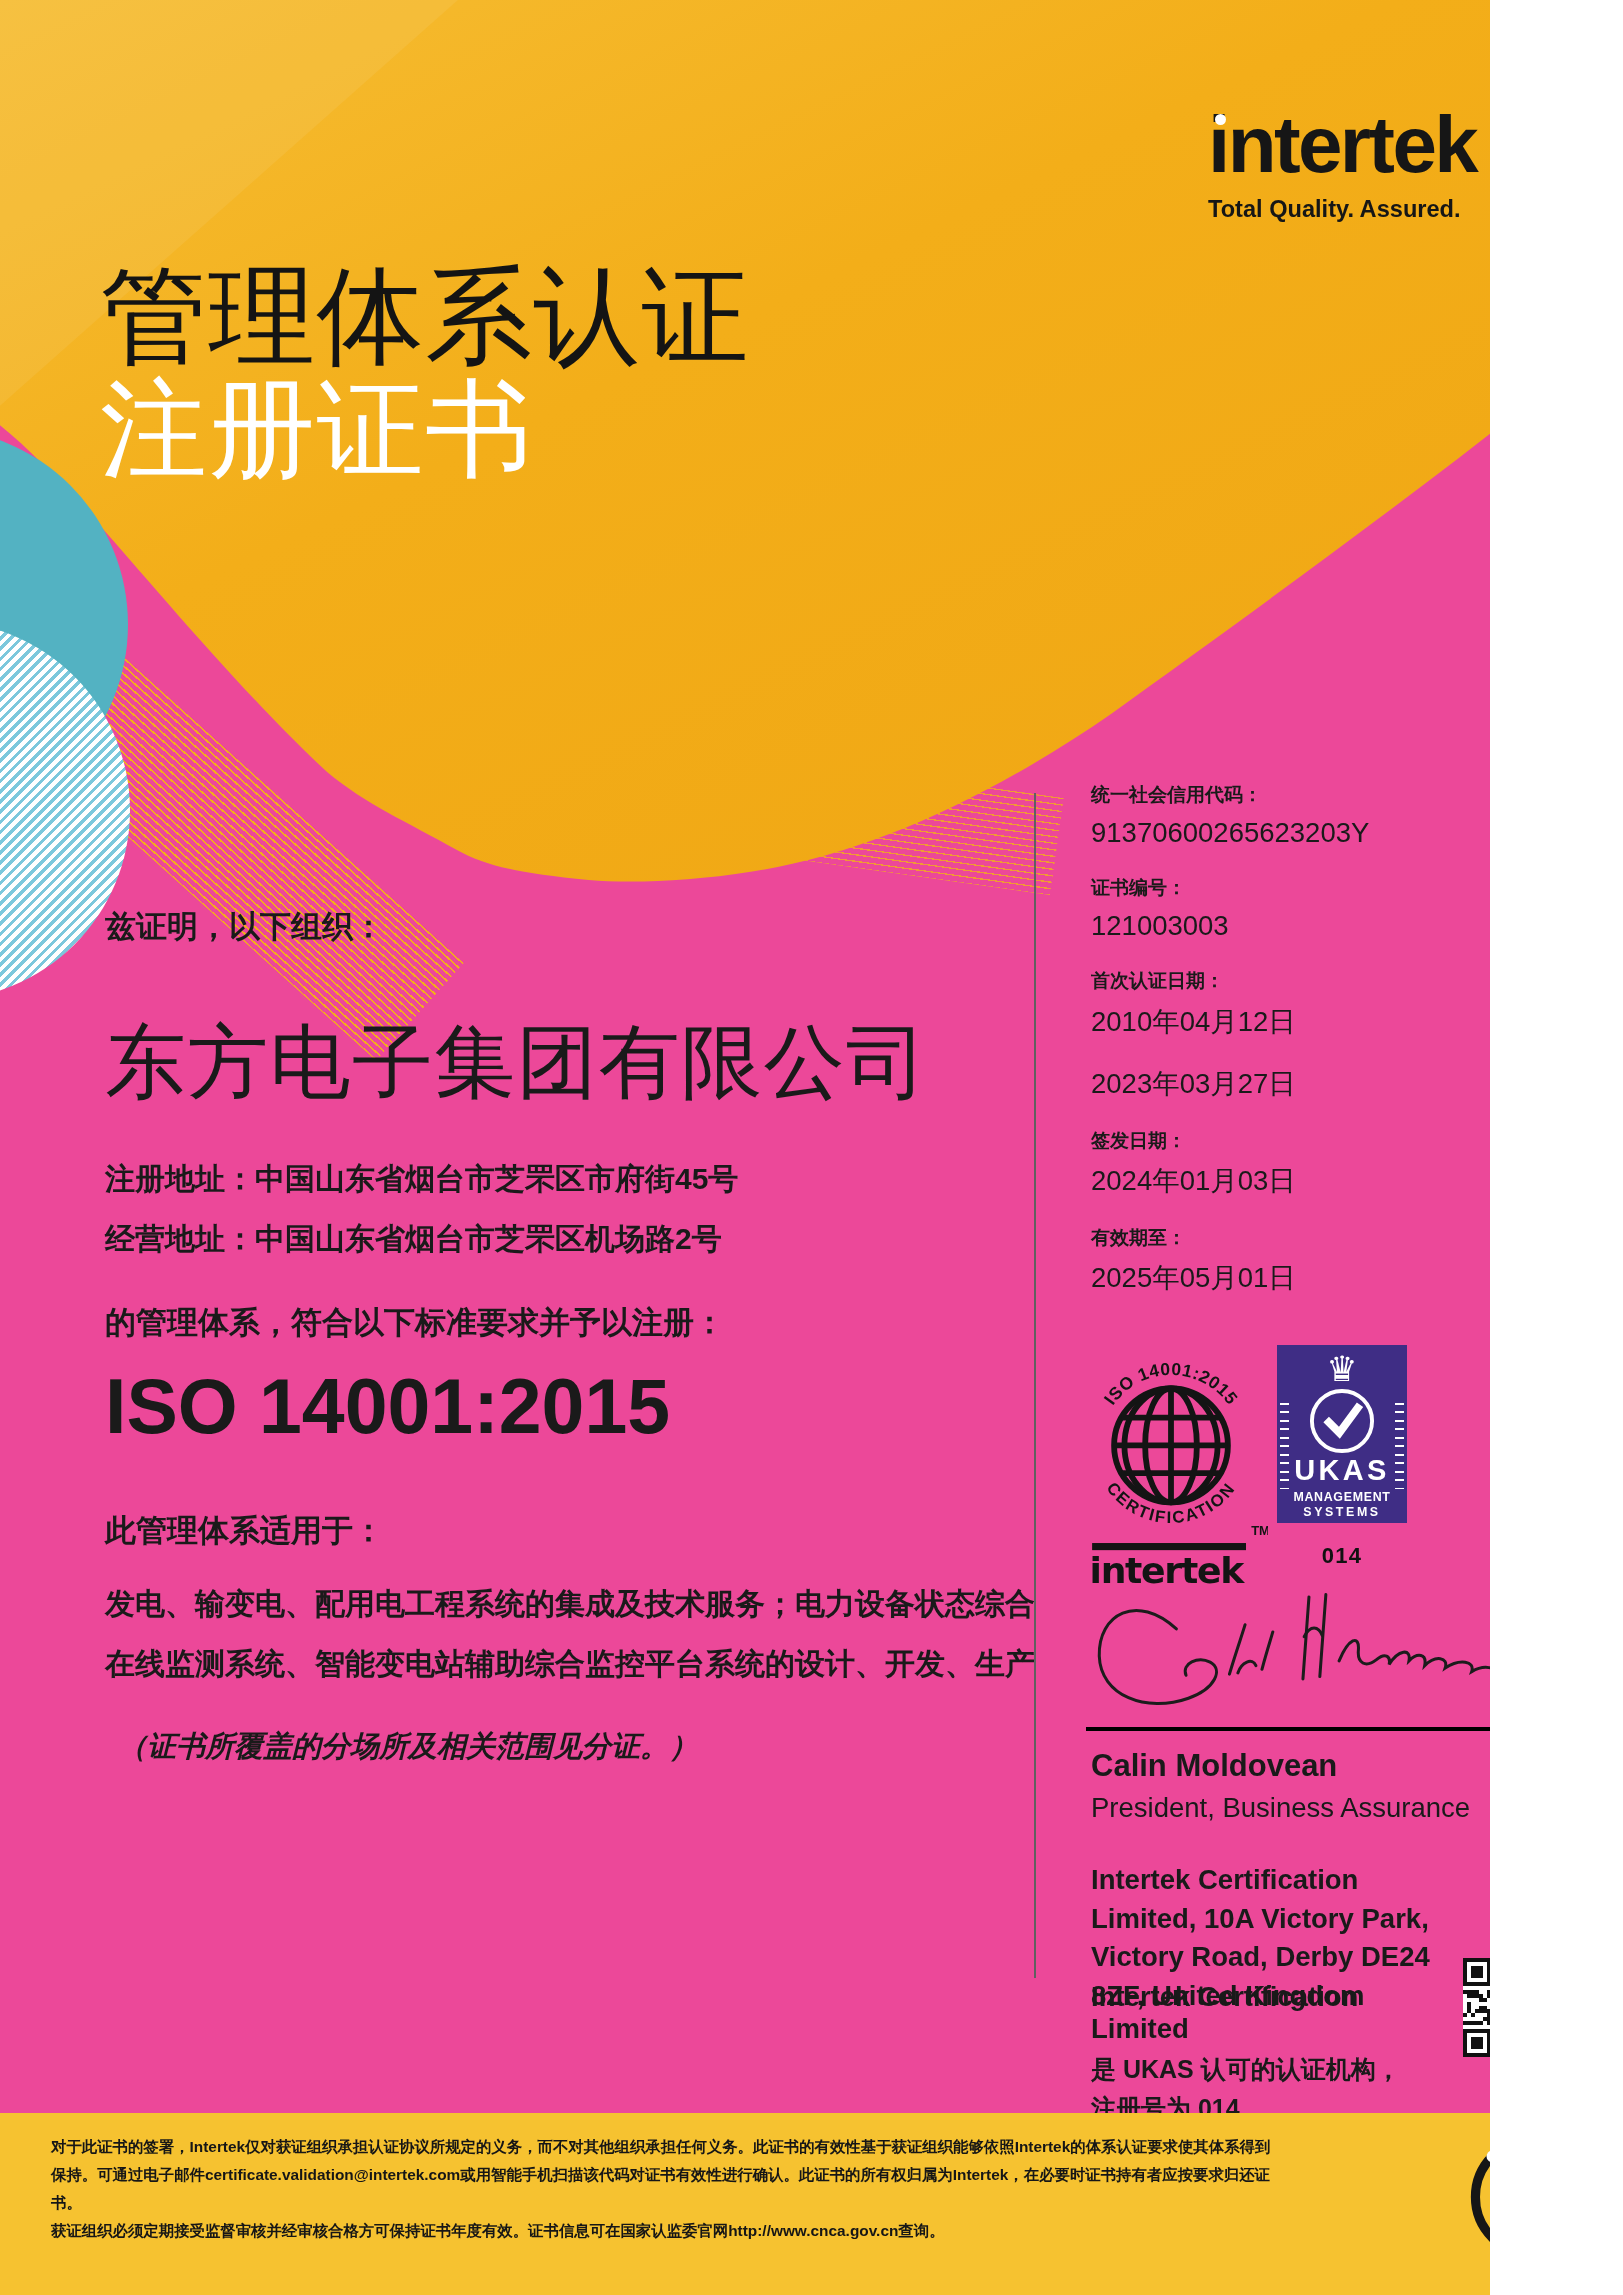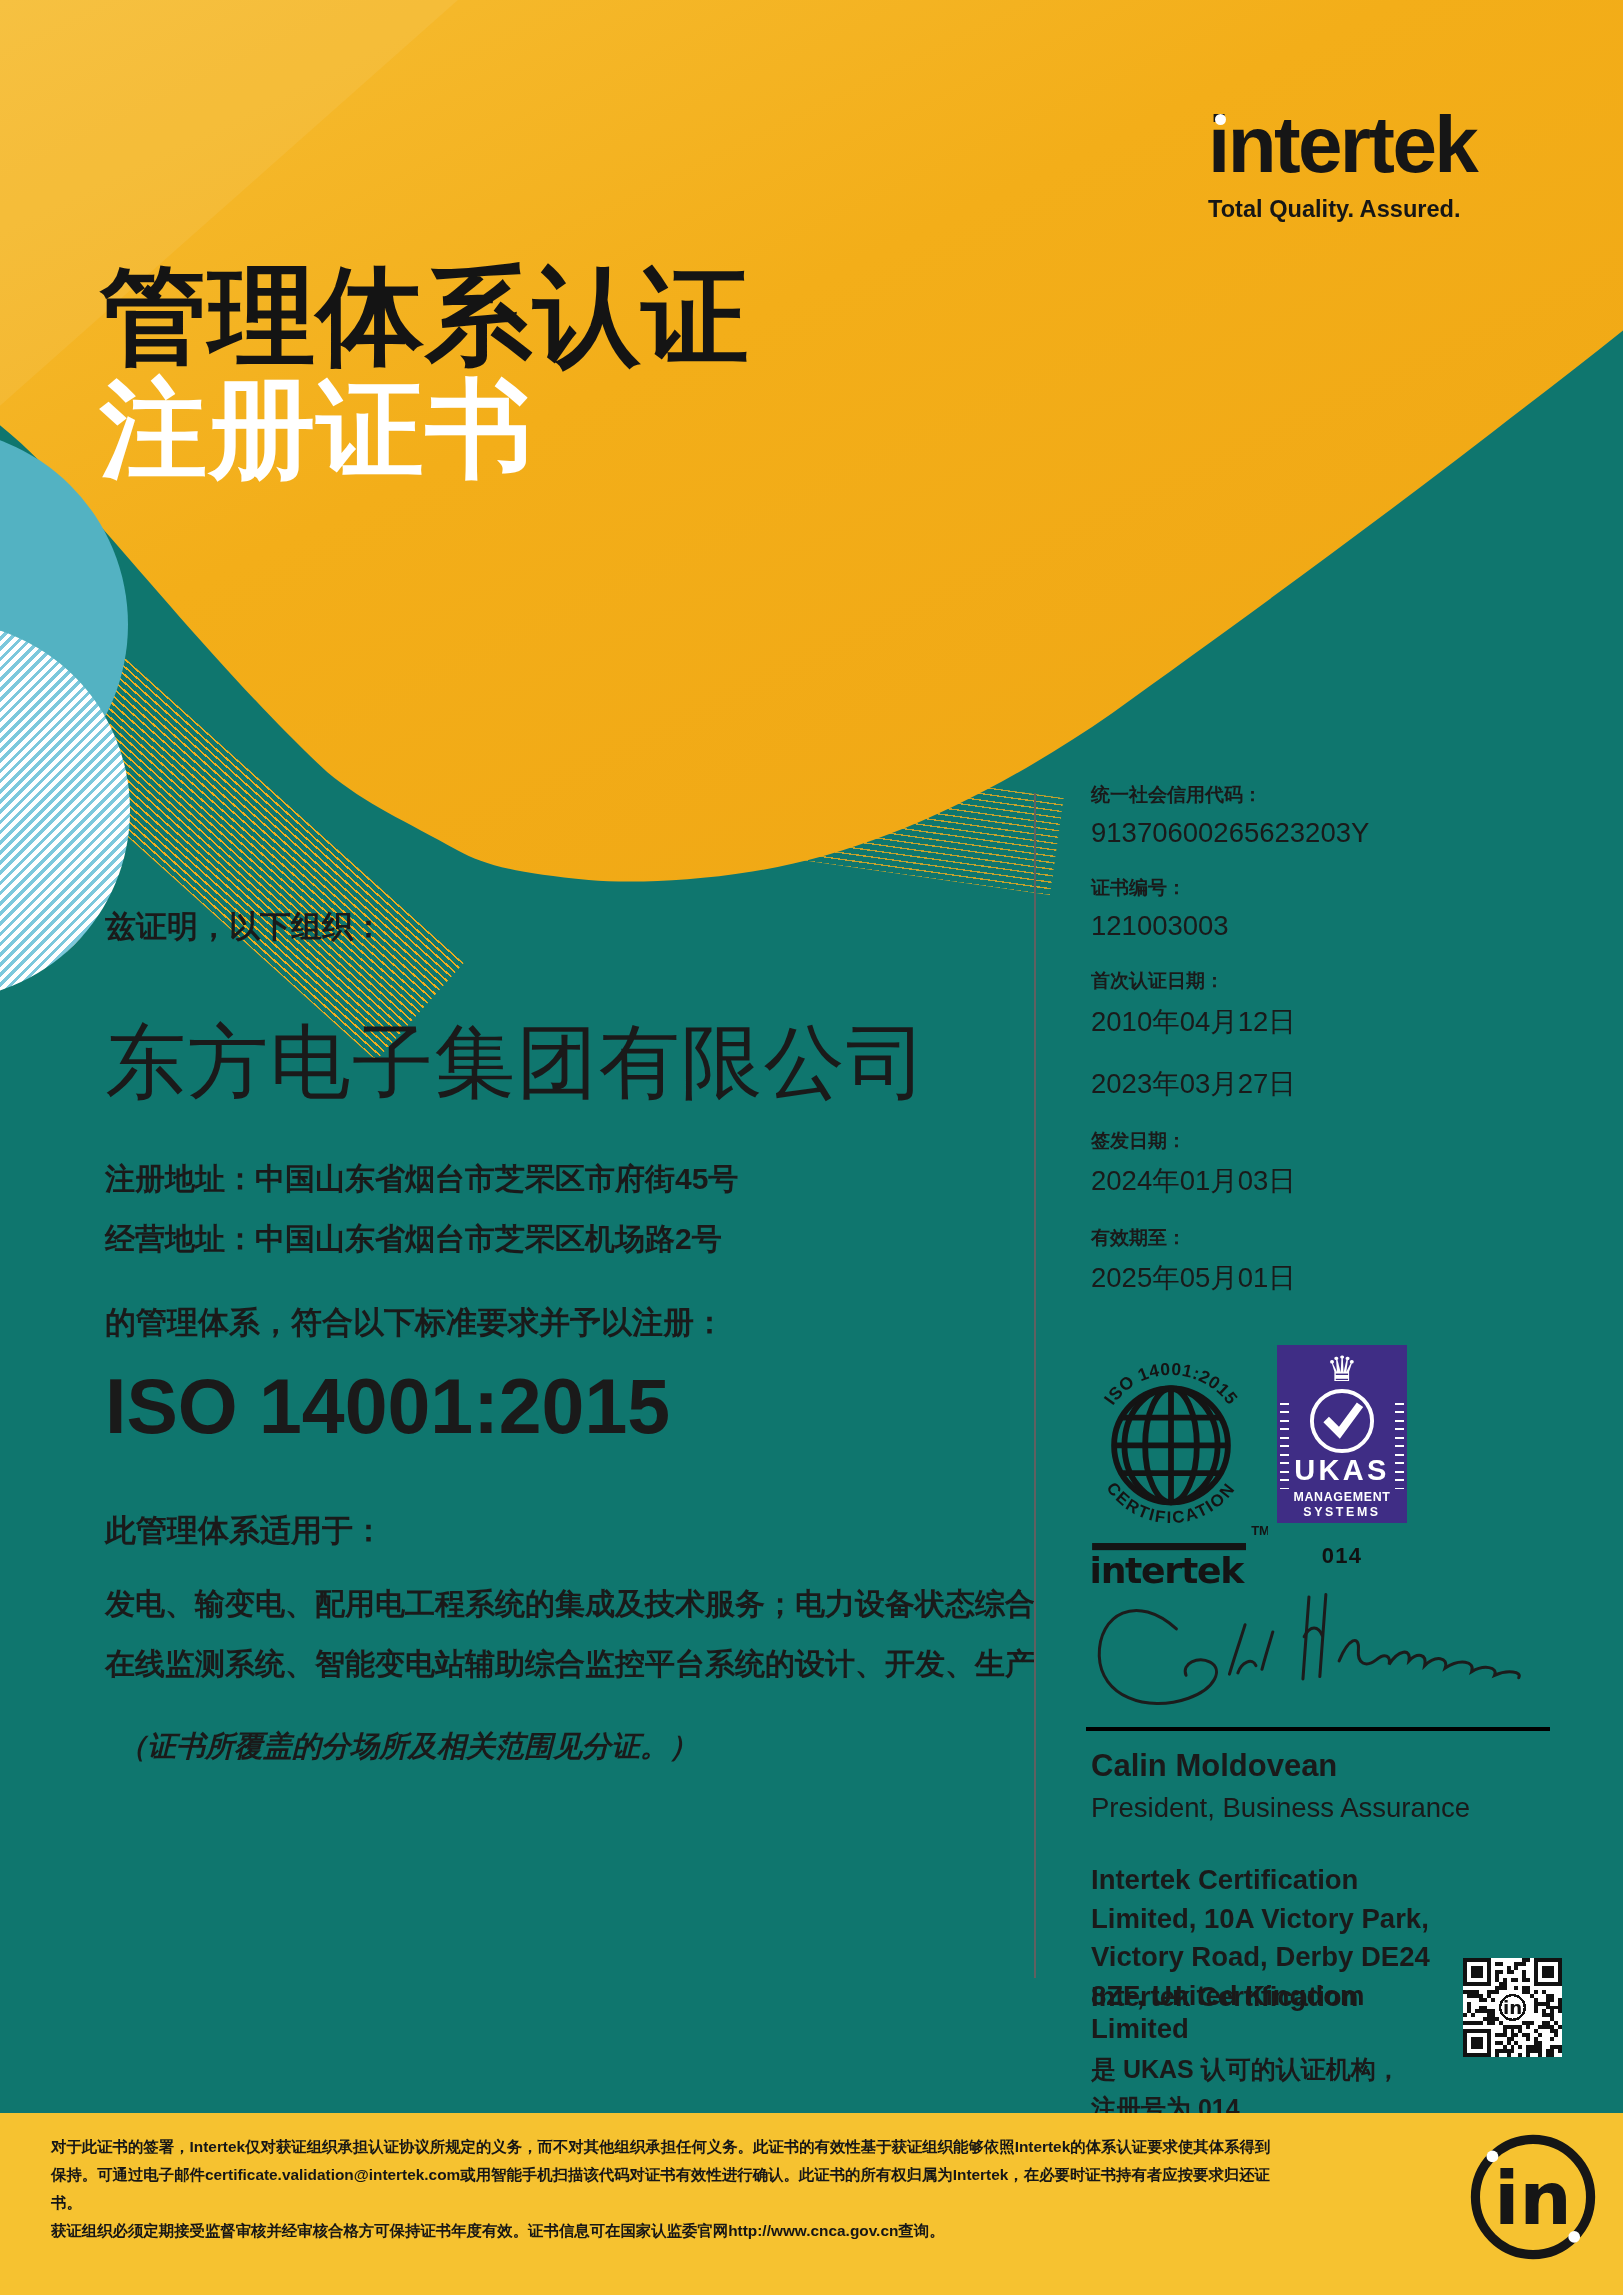--- a/index.html
+++ b/index.html
@@ -1,16 +1,16 @@
 <!DOCTYPE html>
 <html style="font-size:10.5px"><head>
 <meta charset="utf-8">
 <style>
   html,body{margin:0;padding:0;background:#ffffff;}
-  .page{position:relative;width:1623px;height:2295px;background:#0f766e;overflow:hidden;
+  .page{position:relative;width:1490px;height:2295px;background:#ec4899;overflow:hidden;
         font-family:"Liberation Sans","DejaVu Sans",sans-serif;color:#1a1a1a;}
   .abs{position:absolute;}
 
   
   .hatch-band{position:absolute;left:26px;top:569px;width:589px;height:131px;
     background:repeating-linear-gradient(to bottom,#f2ad1c 0 1.6px,rgba(255,255,255,0) 1.6px 5.9px);
     transform:rotate(42deg);transform-origin:left top;z-index:1;}
   .hatch-band2{position:absolute;left:406px;top:752px;width:654px;height:98px;
     background:repeating-linear-gradient(to bottom,rgba(242,173,28,.8) 0 1.3px,rgba(255,255,255,0) 1.3px 6.5px);
     transform:rotate(8deg);z-index:1;}
@@ -20,21 +20,21 @@
   .teal-striped{position:absolute;left:-249px;top:621px;width:379px;height:379px;border-radius:50%;
     background:repeating-linear-gradient(135deg,#7cc8dc 0 3.3px,#ffffff 3.3px 7.2px);z-index:3;}
 
   
   .brand{z-index:5;left:1208px;top:105px;}
   .brand .word{font-size:80px;font-weight:800;letter-spacing:-2.6px;color:#161616;line-height:1;}
   .brand .idot{position:absolute;left:6.5px;top:9.2px;width:11px;height:11px;border-radius:50%;background:#ffffff;}
   .brand .tag{font-size:23.6px;font-weight:700;color:#161616;margin-top:10.5px;letter-spacing:0;}
 
   
-  .title{z-index:5;left:100px;top:260px;line-height:1.06;font-weight:700;font-size:107px;letter-spacing:1.3px;}
+  .title{z-index:5;left:100px;top:260px;line-height:1.06;font-weight:400;font-size:107px;letter-spacing:1.3px;}
   .title .t1{color:#141414;}
   .title .t2{color:#ffffff;}
 
   
   .intro{left:105px;top:906px;font-size:31px;font-weight:800;z-index:6;}
   .company{left:105px;top:1009px;font-size:81px;font-weight:400;letter-spacing:1.3px;z-index:6;}
   .addr{left:105px;font-size:30px;font-weight:700;z-index:6;}
   .statement{left:105px;top:1302px;font-size:31px;font-weight:800;z-index:6;}
   .standard{left:105px;top:1362px;font-size:77px;font-weight:800;letter-spacing:0;z-index:6;}
   .scope-label{left:105px;top:1510px;font-size:31px;font-weight:800;z-index:6;}

